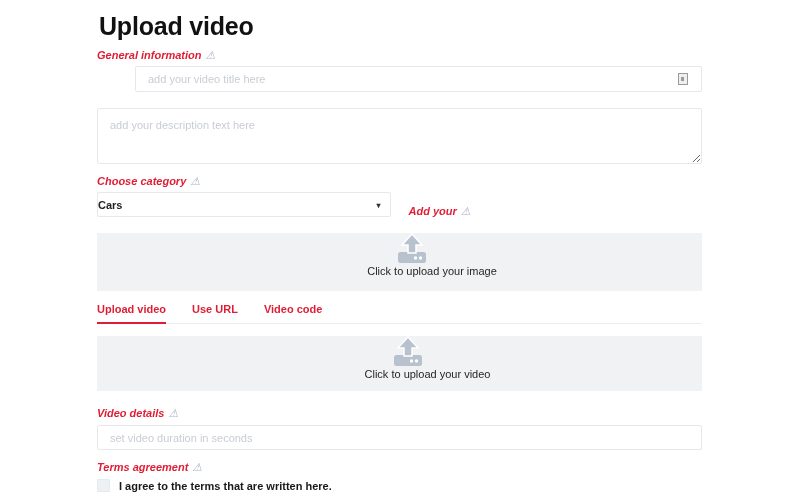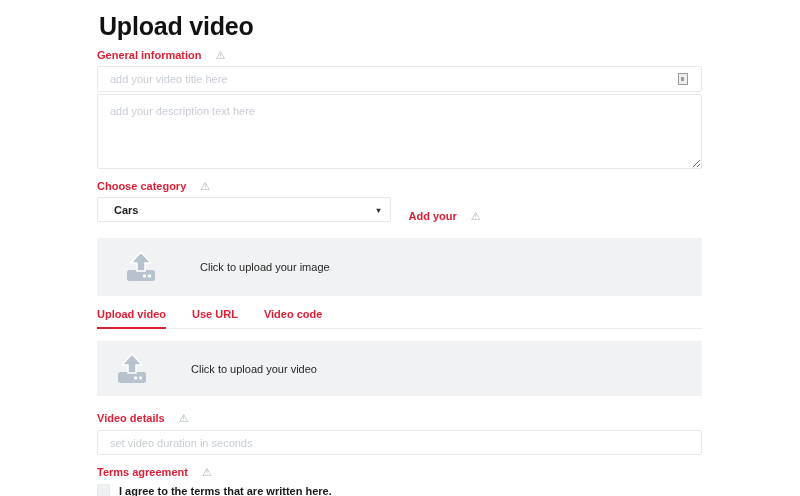--- a/index.html
+++ b/index.html
@@ -2,44 +2,44 @@
 <html><head>
 <meta charset="utf-8">
 <style>
   * { box-sizing: border-box; margin: 0; padding: 0; }
   html, body { width: 800px; height: 496px; background: #ffffff; overflow: hidden; }
   body { font-family: "Liberation Sans", sans-serif; color: #191919; }
   .content { width: 800px; padding-left: 97px; padding-right: 98px; }
 
   h1.page-title { margin: 12px 0 0 2px; font-size: 25px; line-height: 28px; font-weight: 700; color: #111; letter-spacing: -0.2px; }
 
-  .section-label { display: flex; align-items: center; gap: 14px; font-size: 11px; font-weight: 700; color: #df1e35; line-height: 11px; }
+  .section-label { display: flex; align-items: center; gap: 4px; font-size: 11px; font-weight: 700; color: #df1e35; line-height: 11px; font-style: italic; }
   .warn-icon { color: #a9b4c3; font-size: 11px; line-height: 11px; font-weight: 400; }
 
   .mt10 { margin-top: 10px; }
   .mt12 { margin-top: 12px; }
   .mt16 { margin-top: 16px; }
   .mt17 { margin-top: 17px; }
 
   .field { width: 100%; border: 1px solid #e6e8eb; border-radius: 2px; background: #fff; font-family: "Liberation Sans", sans-serif; font-size: 11px; color: #333; padding: 0 12px; outline: none; }
   .field::placeholder { color: #c8cdd4; opacity: 1; }
-  .title-wrap { position: relative; margin-top: 5px; }
+  .title-wrap { position: relative; margin-top: 5px; margin-left: 38px; }
   .title-wrap .field { height: 26px; padding-right: 30px; }
   .title-field-icon { position: absolute; right: 14px; top: 7px; width: 10px; height: 12px; border: 1px solid #9a9a9a; background: #efefef; }
   .title-field-icon::after { content: ""; position: absolute; left: 2px; top: 3px; width: 3px; height: 4px; background: #9a9a9a; }
 
-  textarea.field { margin-top: 2px; height: 75px; padding: 9px 12px; resize: both; line-height: 14px; }
+  textarea.field { margin-top: 16px; height: 56px; padding: 9px 12px; resize: both; line-height: 14px; }
 
   .two-col { display: flex; gap: 18px; margin-top: 8px; align-items: flex-end; }
   .col { flex: 1; min-width: 0; }
   .col .field, .select { margin-top: 5px; height: 25px; }
-  .select { position: relative; width: 100%; border: 1px solid #e6e8eb; border-radius: 2px; background: #fff; display: flex; align-items: center; padding: 0 16px; font-size: 11px; font-weight: 700; color: #222; cursor: pointer; }
+  .select { position: relative; width: 100%; border: 1px solid #e6e8eb; border-radius: 2px; background: #fff; display: flex; align-items: center; padding: 0 0; font-size: 11px; font-weight: 700; color: #222; cursor: pointer; }
   .select .caret { position: absolute; right: 9px; top: 50%; transform: translateY(-50%); font-size: 8px; color: #333; }
 
-  .upload-box { display: flex; align-items: center; background: #f1f2f4; height: 58px; padding-left: 25px; cursor: pointer; }
+  .upload-box { display: flex; align-items: center; background: #f1f2f4; height: 58px; padding-left: 25px; cursor: pointer; flex-direction: column; }
   .upload-box.video { height: 55px; padding-left: 16px; }
   .upload-box .up-icon { width: 38px; height: 32px; flex: 0 0 auto; }
   .upload-box .up-text { margin-left: 40px; font-size: 11px; color: #262626; }
 
   .tabs { display: flex; gap: 26px; margin-top: 12px; border-bottom: 1px solid #ebedef; }
   .tab { font-size: 11px; font-weight: 700; color: #df1e35; line-height: 12px; padding-bottom: 7px; cursor: pointer; }
   .tab.active { border-bottom: 2px solid #df1e35; margin-bottom: -1px; }
 
   .duration-wrap { margin-top: 6px; border-radius: 11px; }
   .duration-wrap .field { height: 25px; }

